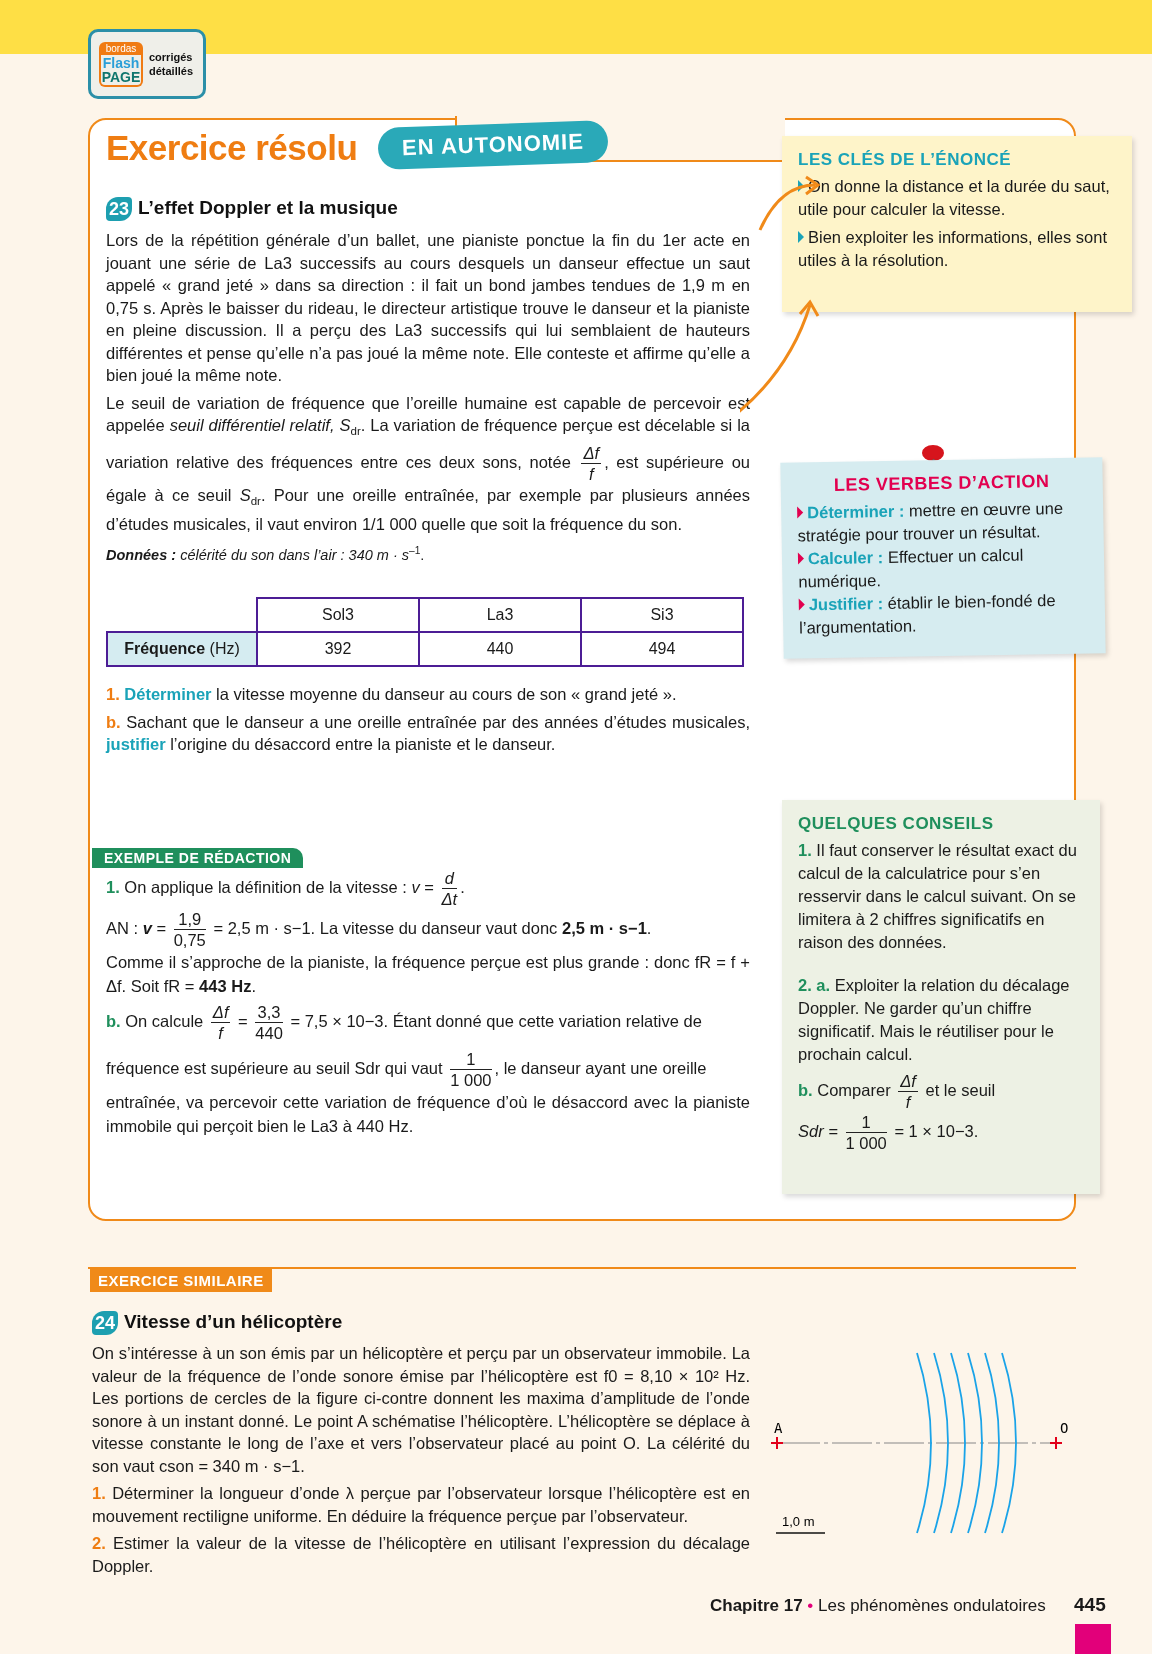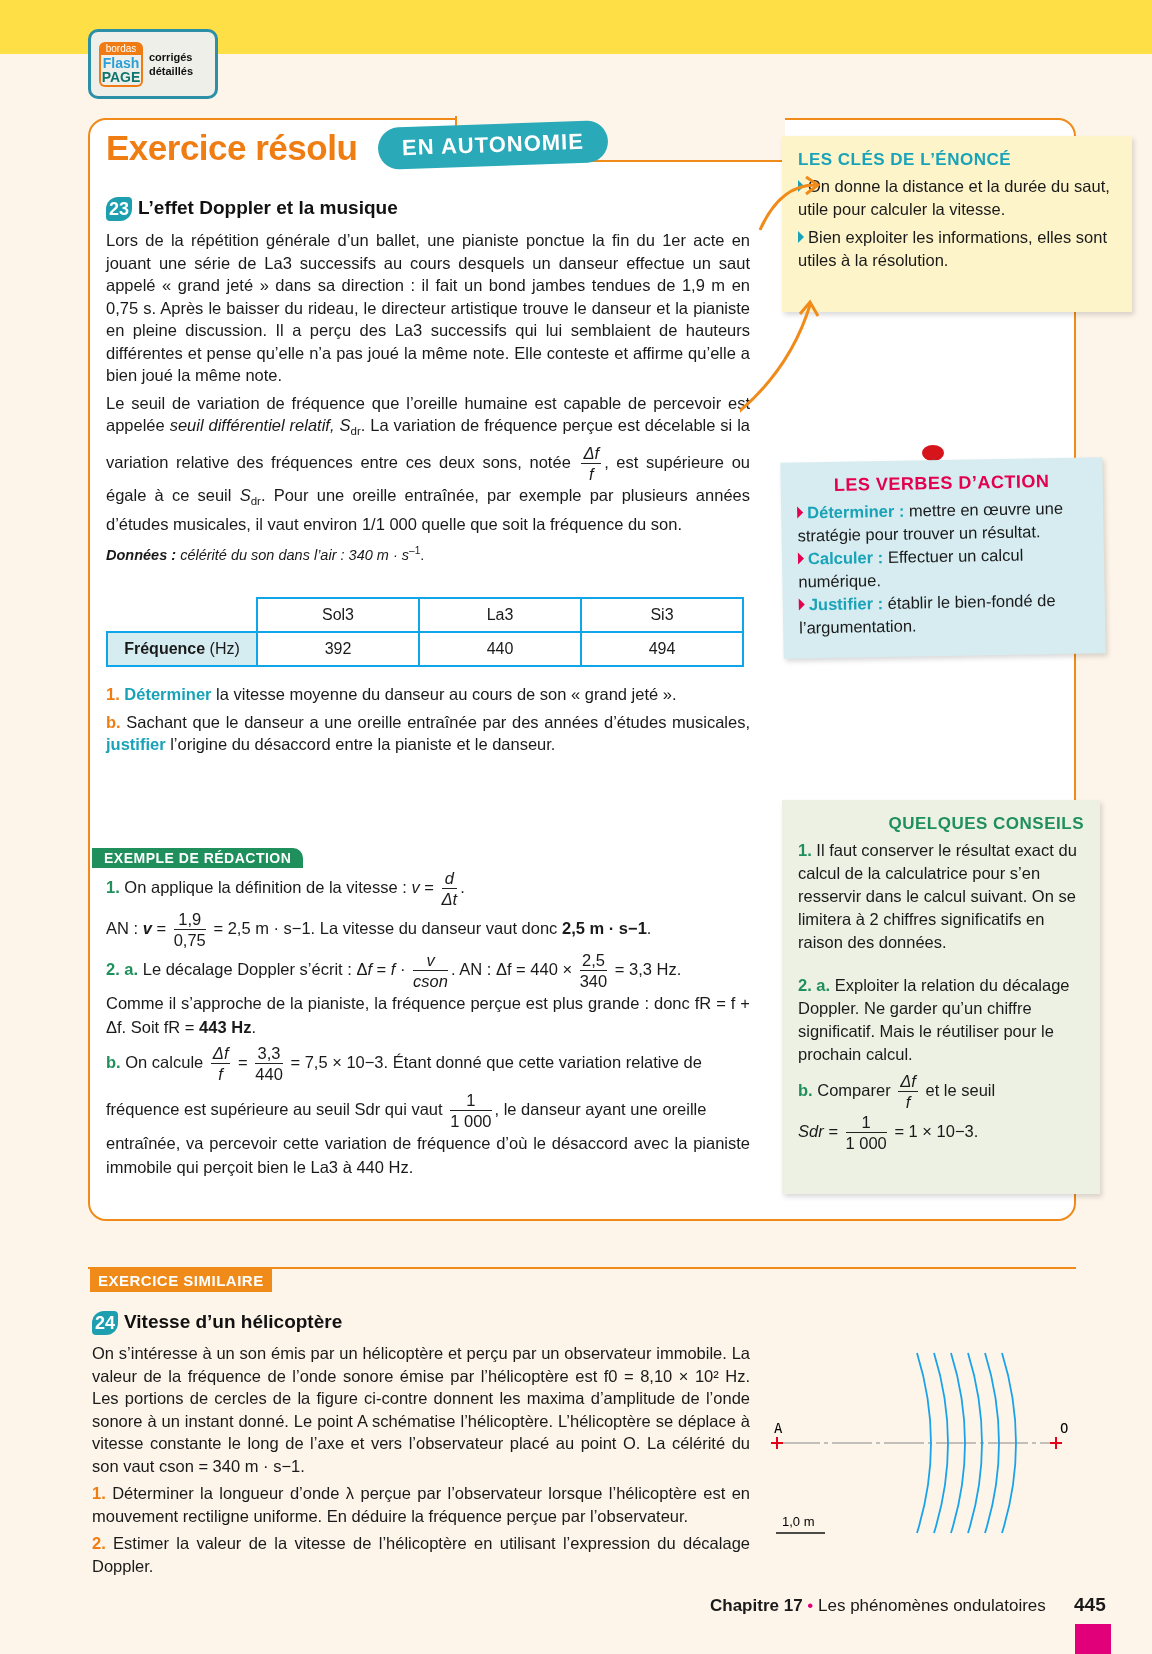--- a/index.html
+++ b/index.html
@@ -1,45 +1,45 @@
 <!DOCTYPE html>
 <html><head>
 <meta charset="utf-8">
 <style>
   * { box-sizing: border-box; margin: 0; padding: 0; }
   body { width: 1152px; height: 1654px; background: #fdf5ea; font-family: "Liberation Sans", sans-serif; color: #1a1a1a; position: relative; overflow: hidden; }
   .topbar { position: absolute; left: 0; top: 0; width: 1152px; height: 54px; background: #fedf45; }
-  .logo { position: absolute; left: 88px; top: 29px; width: 130px; height: 70px; background: #efefe9; border: 3px solid #2b8fa8; border-radius: 10px; }
+  .logo { position: absolute; left: 88px; top: 29px; width: 118px; height: 70px; background: #efefe9; border: 3px solid #2b8fa8; border-radius: 10px; }
   .logo .bordas { position: absolute; left: 8px; top: 10px; width: 44px; height: 13px; background: #f07b13; color: #fff; font-size: 10px; border-radius: 6px 6px 0 0; text-align: center; line-height: 13px; }
   .logo .flash { position: absolute; left: 8px; top: 23px; width: 44px; border: 2px solid #f07b13; border-top: none; border-radius: 0 0 6px 6px; font-size: 14px; font-weight: bold; color: #2a9fd8; text-align: center; line-height: 14px; padding: 1px 0; }
   .logo .flash span { display: block; color: #0f766e; }
   .logo .cd { position: absolute; left: 58px; top: 18px; font-size: 11px; font-weight: bold; line-height: 14px; color: #111; }
   .mainbox { position: absolute; left: 88px; top: 118px; width: 988px; height: 1103px; border: 2px solid #f08a19; border-radius: 18px; background: #fff; }
   .mainbox-cut { position: absolute; left: 455px; top: 116px; width: 330px; height: 46px; background: #fdf5ea; border-bottom: 2px solid #f08a19; border-left: 2px solid #f08a19; border-radius: 0 0 0 18px; }
   .title { position: absolute; left: 106px; top: 128px; font-size: 35px; font-weight: bold; color: #ef7d12; letter-spacing: -0.5px; }
   .badge-auto { position: absolute; left: 378px; top: 124px; height: 42px; padding: 0 24px; background: #2aa9b8; border-radius: 22px; color: #fff; font-weight: bold; font-size: 22px; line-height: 42px; letter-spacing: 1px; transform: rotate(-2deg); }
   .exnum { display: inline-block; width: 26px; height: 24px; background: #1d9fb0; color: #fff; font-weight: bold; font-size: 18px; border-radius: 12px 4px 12px 4px; text-align: center; line-height: 24px; margin-right: 6px; vertical-align: middle; }
   .exhead { position: absolute; font-size: 19px; font-weight: bold; color: #111; }
   .txt { position: absolute; font-size: 16.5px; line-height: 22.5px; text-align: justify; }
   .txt p { margin-bottom: 5px; }
   .orange { color: #ef7d12; font-weight: bold; }
   .teal { color: #1aa3b8; font-weight: bold; }
   .green { color: #1f8f5c; font-weight: bold; }
   table.freq { position: absolute; left: 106px; top: 597px; border-collapse: collapse; font-size: 16px; }
-  table.freq td { border: 2px solid #0ea5e9; width: 162px; height: 34px; text-align: center; }
+  table.freq td { border: 2px solid #4c1d95; width: 162px; height: 34px; text-align: center; }
   table.freq td.blank { border-top: none; border-left: none; width: 150px; }
   table.freq td.rowh { background: #d5ecf1; width: 150px; }
   .side { position: absolute; box-shadow: 2px 3px 5px rgba(0,0,0,0.15); font-size: 16.5px; line-height: 23px; padding: 12px 16px; }
   .side h3 { font-size: 17px; letter-spacing: 0.5px; margin-bottom: 4px; }
   .cles { left: 782px; top: 136px; width: 350px; height: 176px; background: #fef4c9; }
   .cles h3 { color: #1aa3b8; }
   .verbes { left: 782px; top: 460px; width: 322px; height: 196px; background: #d6ecf0; transform: rotate(-1deg); }
   .verbes h3 { color: #e2004f; text-align: center; font-size: 18px; }
   .conseils { left: 782px; top: 800px; width: 318px; height: 394px; background: #edf1e4; }
-  .conseils h3 { color: #1f8f5c; text-align: right; }
+  .conseils h3 { color: #1f8f5c; text-align: left; }
   .pin { position: absolute; left: 922px; top: 445px; width: 22px; height: 16px; background: #d6141c; border-radius: 50%; }
   .pin-stem { position: absolute; left: 931px; top: 459px; width: 2px; height: 14px; background: #666; transform: rotate(15deg); }
   .tri { display: inline-block; width: 0; height: 0; border-top: 6px solid transparent; border-bottom: 6px solid transparent; border-left: 6px solid #1aa3b8; margin-right: 4px; }
   .tri.red { border-left-color: #e2004f; }
   .exemple-tag { position: absolute; left: 92px; top: 848px; background: #1f8f5c; color: #fff; font-size: 14px; font-weight: bold; padding: 2px 12px; border-radius: 0 10px 0 0; letter-spacing: 0.5px; }
   .frac { display: inline-block; vertical-align: middle; text-align: center; margin: 0 3px; }
   .frac span { display: block; line-height: 20px; }
   .frac span.num { border-bottom: 1.2px solid #222; padding: 0 2px; }
   .sim-line { position: absolute; left: 88px; top: 1267px; width: 988px; height: 2px; background: #f08a19; }
   .sim-tag { position: absolute; left: 90px; top: 1269px; background: #f08a19; color: #fff; font-size: 15px; font-weight: bold; padding: 3px 8px; letter-spacing: 0.5px; }
@@ -107,21 +107,20 @@
 <div class="txt" style="left:106px; top:683px; width:644px;">
   <p><span class="orange">1.</span> <span class="teal">Déterminer</span> <span>la vitesse moyenne du danseur au cours de son « grand jeté ».</span></p>
   <p><span class="orange">b.</span> <span>Sachant que le danseur a une oreille entraînée par des années d’études musicales,</span> <span class="teal">justifier</span> <span>l’origine du désaccord entre la pianiste et le danseur.</span></p>
 </div>
 
 <div class="exemple-tag">EXEMPLE DE RÉDACTION</div>
 
 <div class="txt" style="left:106px; top:868px; width:644px; line-height:24px;">
   <div><span class="green">1.</span> <span>On applique la définition de la vitesse :</span> <i>v</i> = <span class="frac"><span class="num"><i>d</i></span><span><i>Δt</i></span></span>.</div>
   <div><span>AN :</span> <b><i>v</i></b> = <span class="frac"><span class="num">1,9</span><span>0,75</span></span> <span>= 2,5 m · s−1. La vitesse du danseur vaut donc</span> <b>2,5 m · s−1</b>.</div>
-  <div><span class="green">2. a.</span> <span>Le décalage Doppler s’écrit :</span> Δ<i>f</i> = <i>f</i> · <span class="frac"><span class="num"><i>v</i></span><span><i>cson</i></span></span>. <span>AN : Δf = 440 ×</span> <span class="frac"><span class="num">2,5</span><span>340</span></span> <span>= 3,3 Hz.</span></div>
   <div><span>Comme il s’approche de la pianiste, la fréquence perçue est plus grande : donc fR = f + Δf. Soit fR =</span> <b>443 Hz</b>.</div>
   <div style="margin-top:4px;"><span class="green">b.</span> <span>On calcule</span> <span class="frac"><span class="num"><i>Δf</i></span><span><i>f</i></span></span> = <span class="frac"><span class="num">3,3</span><span>440</span></span> <span>= 7,5 × 10−3. Étant donné que cette variation relative de</span></div>
   <div style="margin-top:6px;"><span>fréquence est supérieure au seuil Sdr qui vaut</span> <span class="frac"><span class="num">1</span><span>1 000</span></span><span>, le danseur ayant une oreille</span></div>
   <div>entraînée, va percevoir cette variation de fréquence d’où le désaccord avec la pianiste immobile qui perçoit bien le La3 à 440 Hz.</div>
 </div>
 
 <div class="side cles">
   <h3>LES CLÉS DE L’ÉNONCÉ</h3>
   <p style="margin-bottom:5px;"><span class="tri"></span><span>On donne la distance et la durée du saut, utile pour calculer la vitesse.</span></p>
   <p><span class="tri"></span><span>Bien exploiter les informations, elles sont utiles à la résolution.</span></p>

